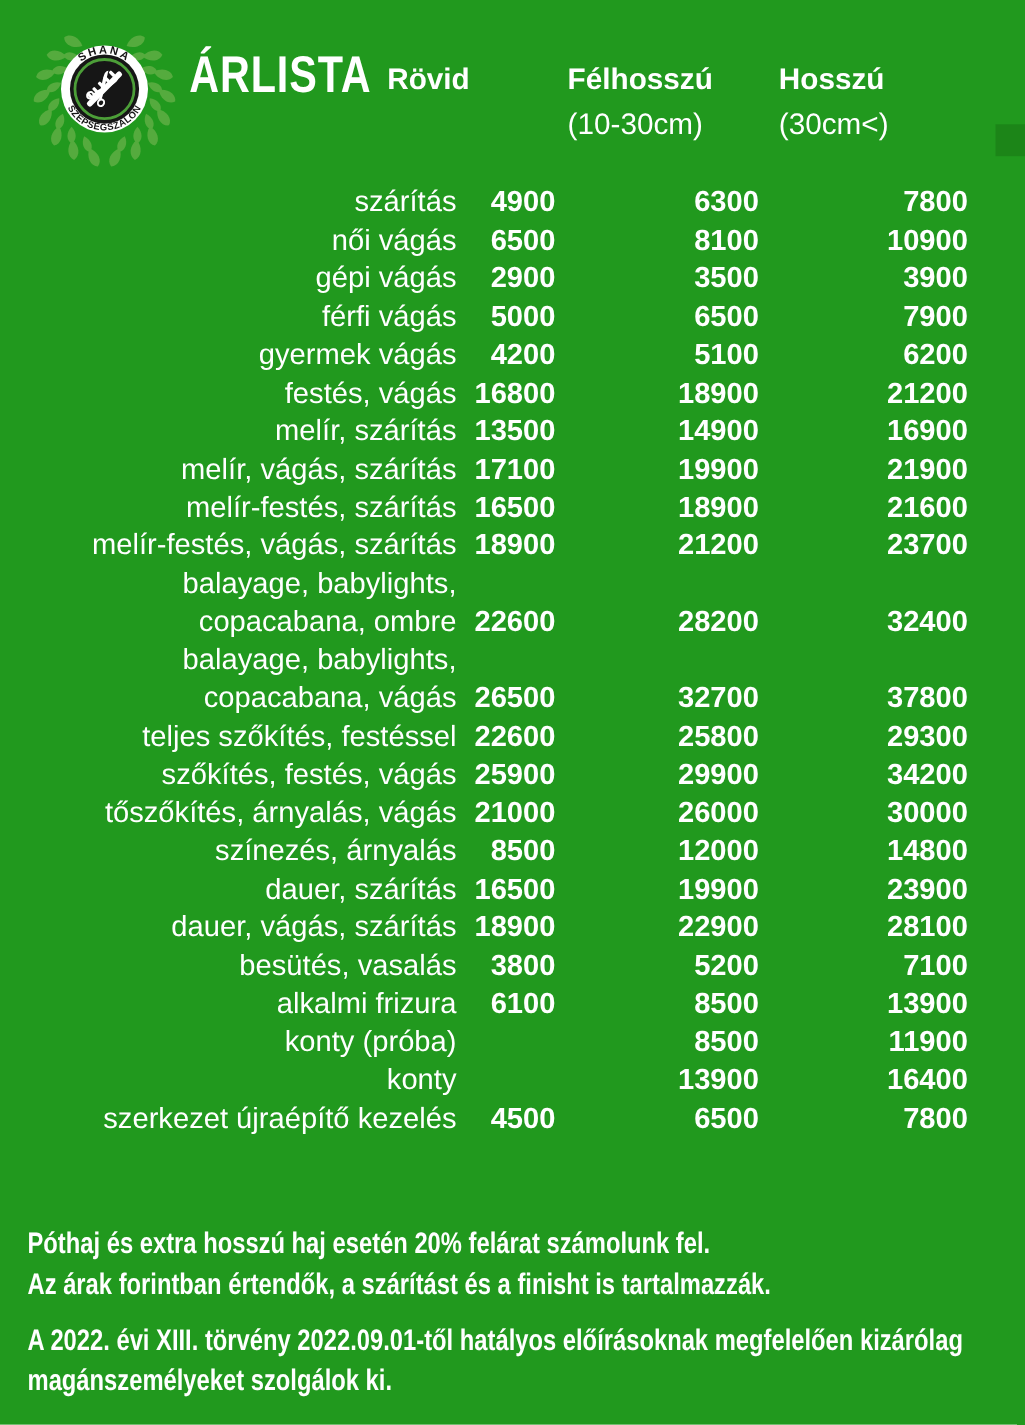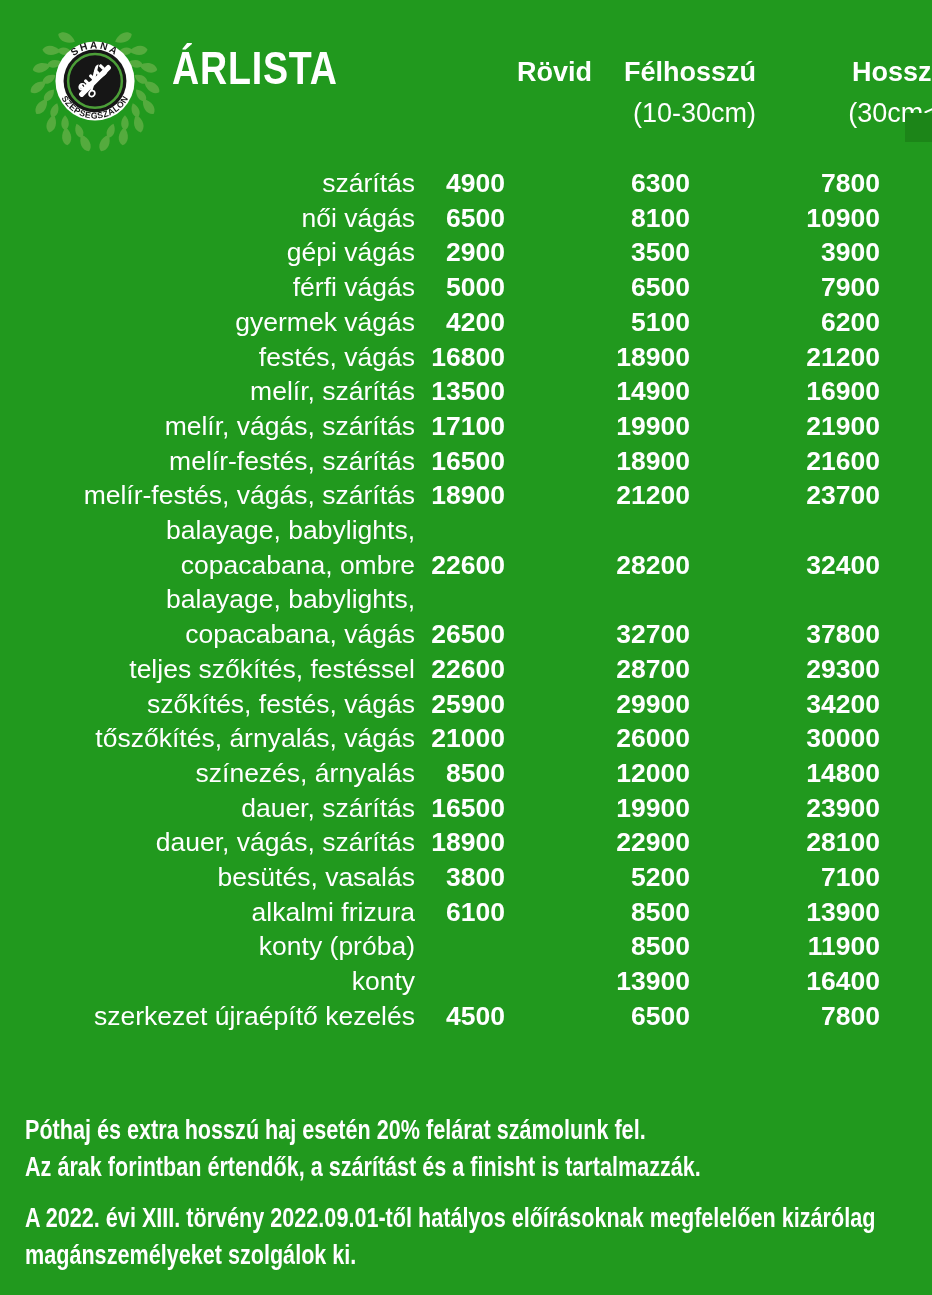--- a/index.html
+++ b/index.html
@@ -7,21 +7,21 @@
   #page{position:relative;width:932px;height:1295px;background:#21991e;overflow:hidden;color:#fff;}
 
   
   .logo{position:absolute;left:24px;top:12px;width:142px;height:142px;}
 
   
   .title{position:absolute;left:172px;top:40px;font-size:47px;font-weight:700;
          letter-spacing:1px;transform:scaleX(.80);transform-origin:left top;white-space:nowrap;}
 
   
-  .col-head{position:absolute;top:52px;width:240px;text-align:right;line-height:41px;font-size:27px;}
+  .col-head{position:absolute;top:52px;width:240px;text-align:left;line-height:41px;font-size:27px;}
   .col-head .lbl{font-weight:700;}
   #col-head-0{left:352px;}
   #col-head-1{left:516px;}
   #col-head-2{left:708px;}
 
   
   .accent-tab{position:absolute;right:0;top:113px;width:27px;height:29px;background:#1c8518;}
 
   
   table.prices{position:absolute;left:25px;top:166px;width:855px;border-collapse:collapse;table-layout:fixed;}
@@ -199,21 +199,21 @@
         <tr>
       <td class="service">balayage, babylights,
 copacabana, vágás</td>
       <td class="price">26500</td>
       <td class="price">32700</td>
       <td class="price">37800</td>
     </tr>
         <tr>
       <td class="service">teljes szőkítés, festéssel</td>
       <td class="price">22600</td>
-      <td class="price">28700</td>
+      <td class="price">25800</td>
       <td class="price">29300</td>
     </tr>
         <tr>
       <td class="service">szőkítés, festés, vágás</td>
       <td class="price">25900</td>
       <td class="price">29900</td>
       <td class="price">34200</td>
     </tr>
         <tr>
       <td class="service">tőszőkítés, árnyalás, vágás</td>

